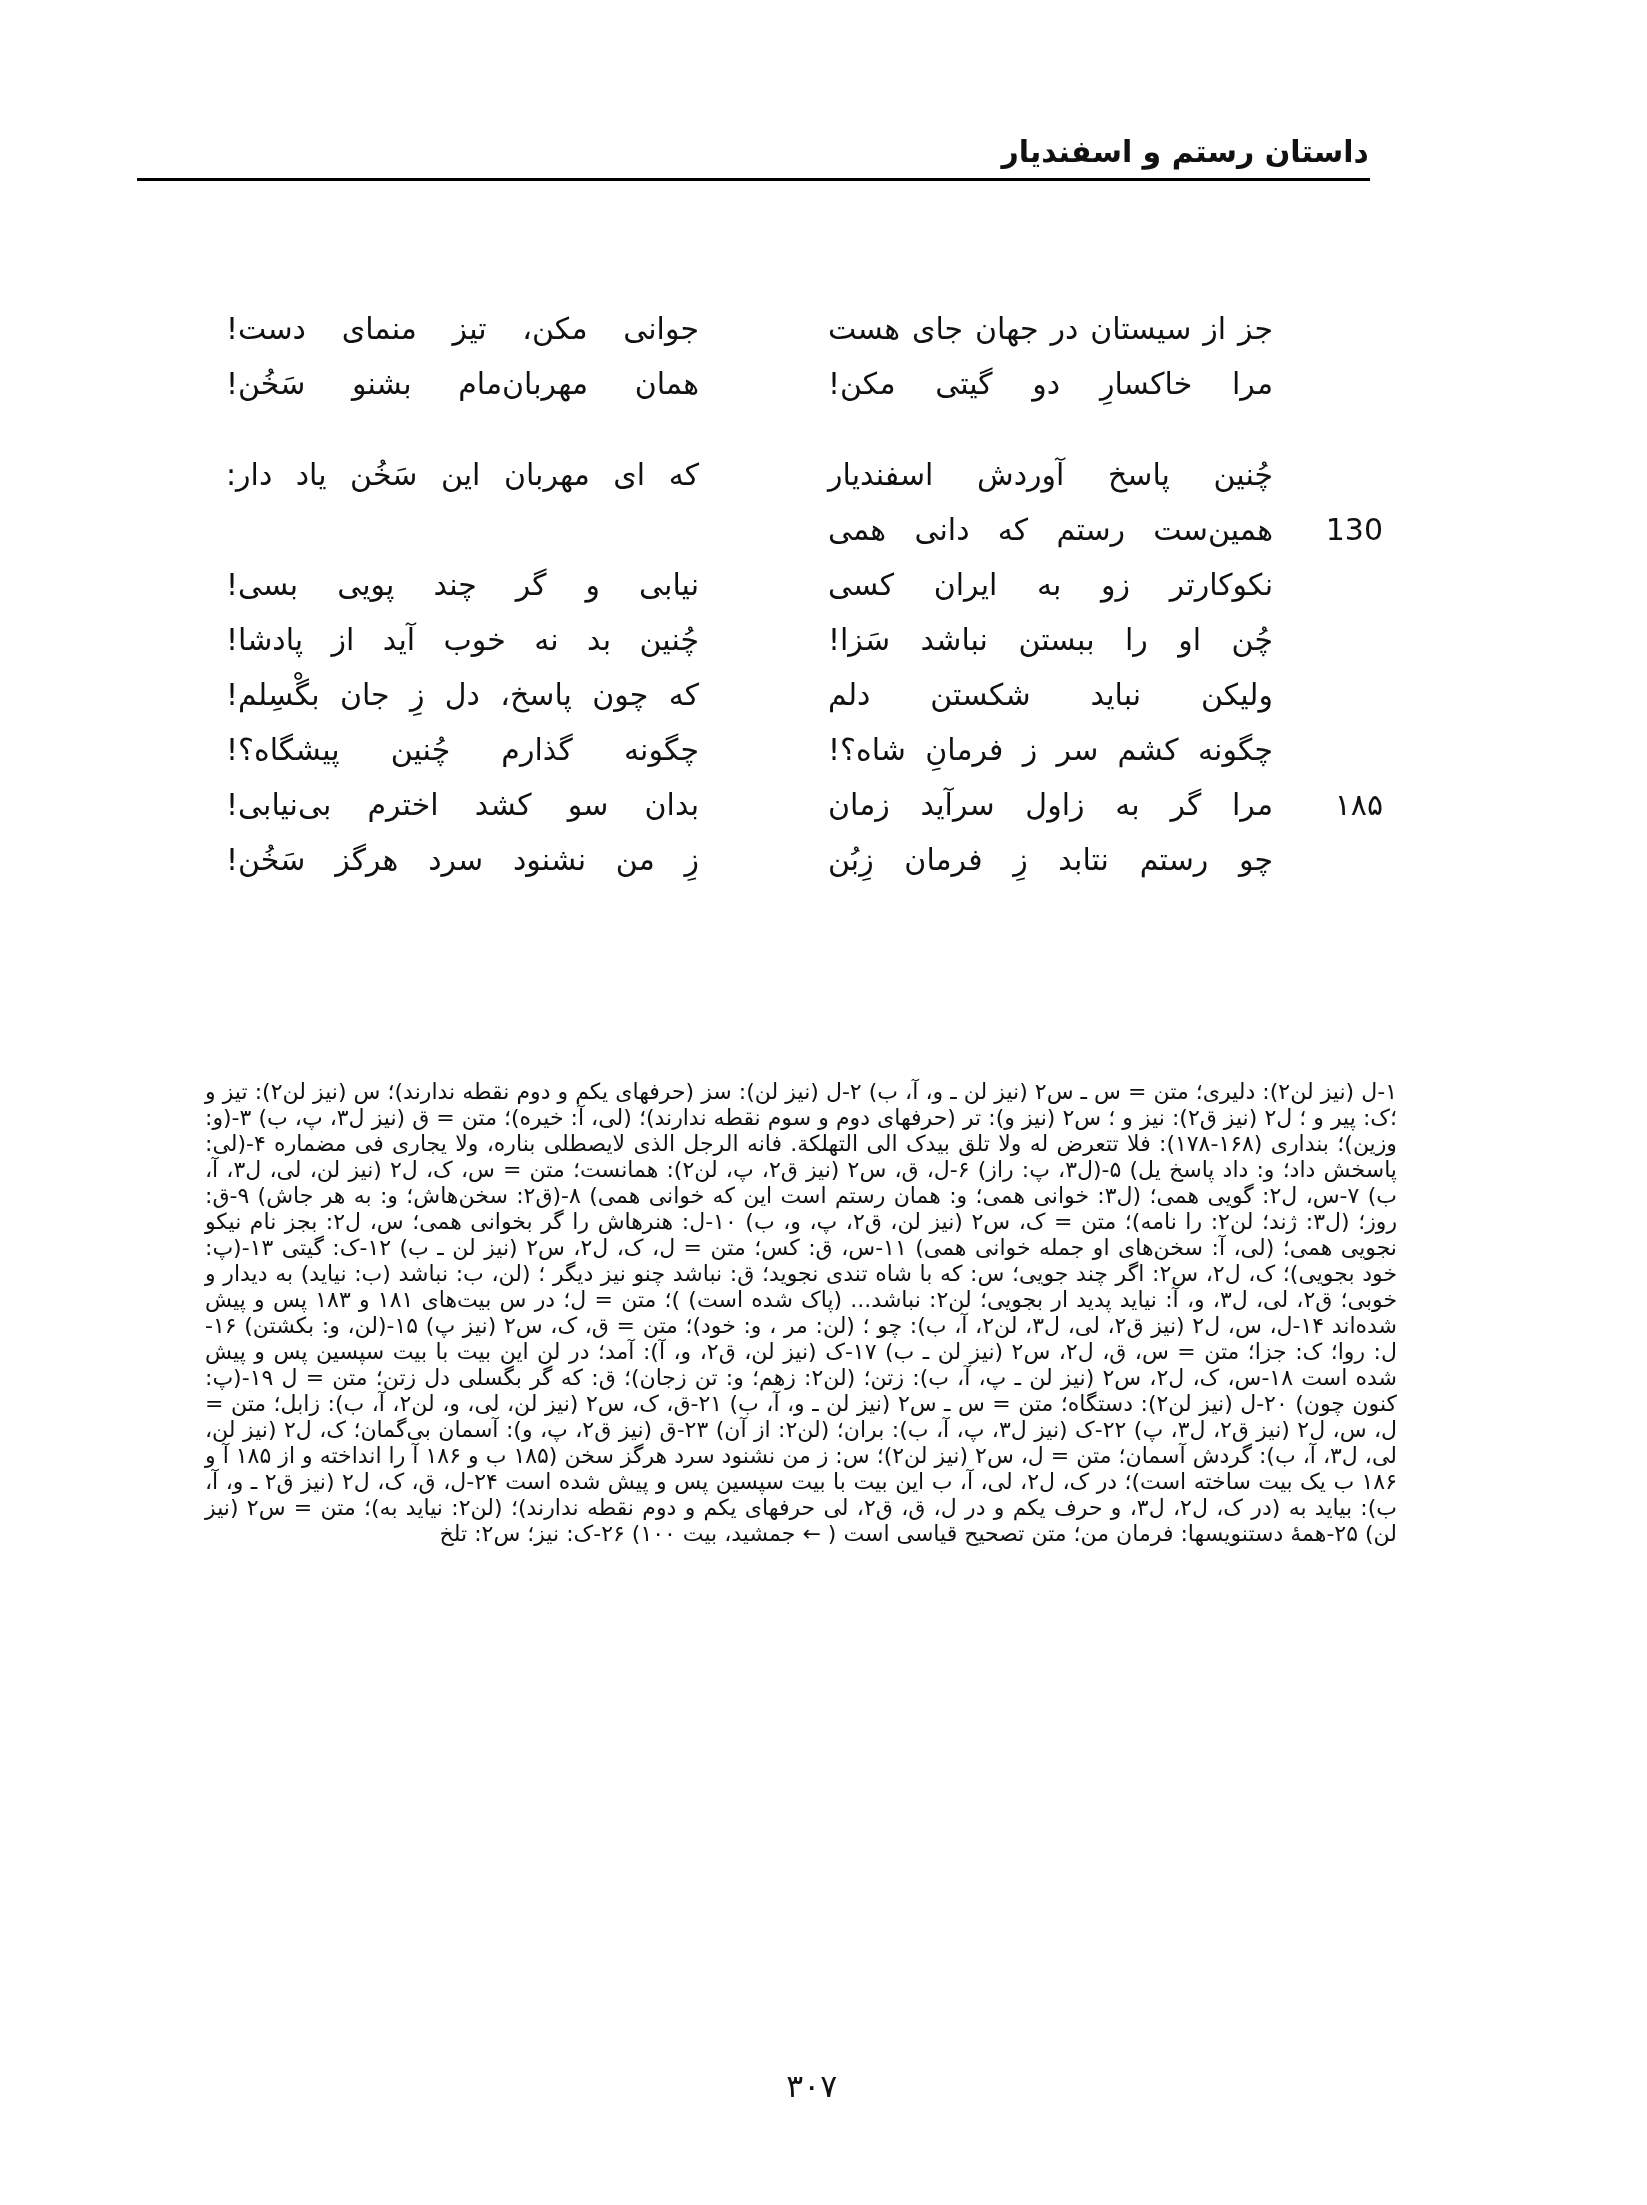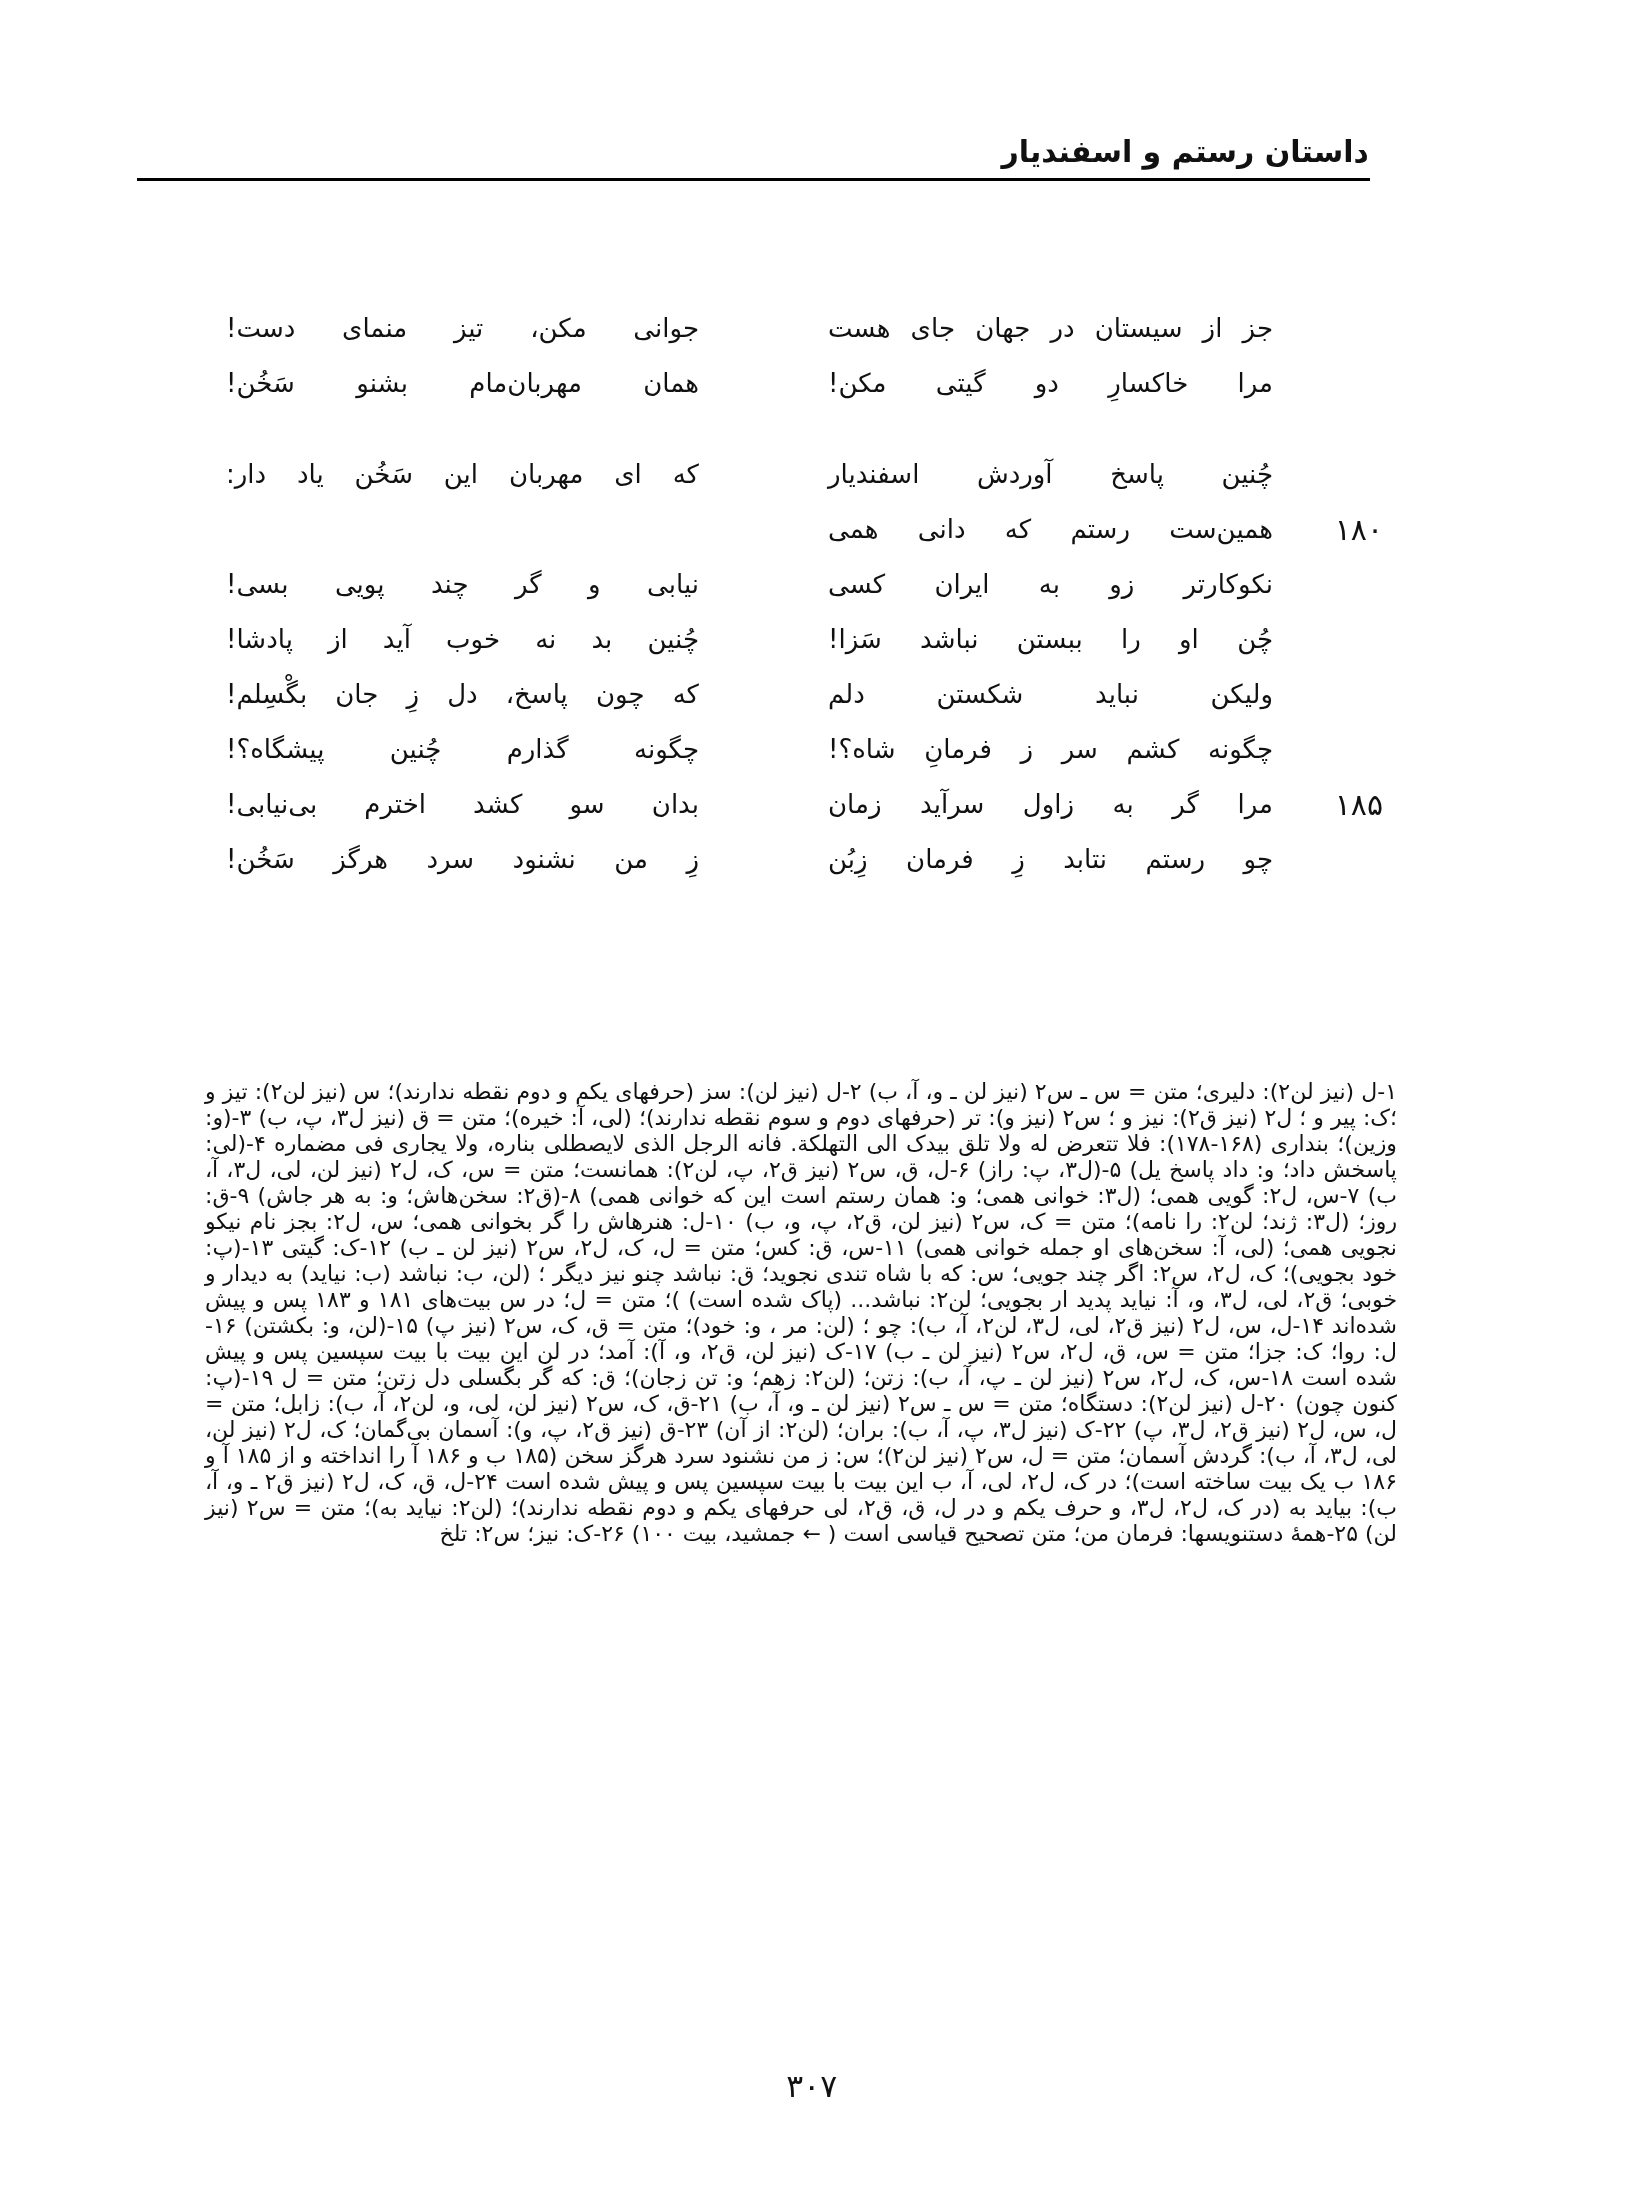--- a/index.html
+++ b/index.html
@@ -5,21 +5,21 @@
   html,body{margin:0;padding:0;background:#ffffff;}
   body{width:1648px;height:2205px;position:relative;overflow:hidden;
        font-family:"DejaVu Sans","Liberation Sans",sans-serif;color:#111;}
   .page{position:absolute;left:0;top:0;width:1648px;height:1915px;}
   .running-head{position:absolute;right:279px;top:134px;direction:rtl;
        font-size:30px;font-weight:bold;letter-spacing:0px;}
   .head-rule{position:absolute;left:137px;width:1233px;top:178px;height:3.4px;background:#000;}
   .poem{position:absolute;top:301px;left:226px;width:1157px;}
   .stanza{position:relative;margin-bottom:36px;}
   .bayt{position:relative;height:55px;direction:rtl;}
-  .misra{position:absolute;top:0;font-size:26px;line-height:55px;white-space:nowrap;
+  .misra{position:absolute;top:0;font-size:30px;line-height:55px;white-space:nowrap;
          text-align:justify;text-align-last:justify;direction:rtl;}
   .misra.right{right:110px;width:445px;}
   .misra.left{left:0;width:473px;}
   .bayt-num{position:absolute;right:0;top:0;font-size:30px;line-height:55px;direction:rtl;}
   .footnotes{position:absolute;top:1079px;left:205px;width:1192px;direction:rtl;
        font-size:22px;line-height:26px;text-align:justify;}
   .page-number{position:absolute;top:2068px;left:0;width:1648px;text-align:center;
        font-size:31.5px;direction:rtl;}
   .page-number span{position:relative;left:-12.3px;}
 </style>
@@ -41,21 +41,21 @@
           <div class="misra right">مرا خاکسارِ دو گیتی مکن!</div>
           <div class="misra left">همان مهربان‌مام بشنو سَخُن!</div>
         </div>
       </div>
       <div class="stanza">
         <div class="bayt">
           <div class="misra right">چُنین پاسخ آوردش اسفندیار</div>
           <div class="misra left">که ای مهربان این سَخُن یاد دار:</div>
         </div>
         <div class="bayt">
-          <span class="bayt-num">۱۸۰</span>
+          <span class="bayt-num">130</span>
           <div class="misra right">همین‌ست رستم که دانی همی</div>
         </div>
         <div class="bayt">
           <div class="misra right">نکوکارتر زو به ایران کسی</div>
           <div class="misra left">نیابی و گر چند پویی بسی!</div>
         </div>
         <div class="bayt">
           <div class="misra right">چُن او را ببستن نباشد سَزا!</div>
           <div class="misra left">چُنین بد نه خوب آید از پادشا!</div>
         </div>

